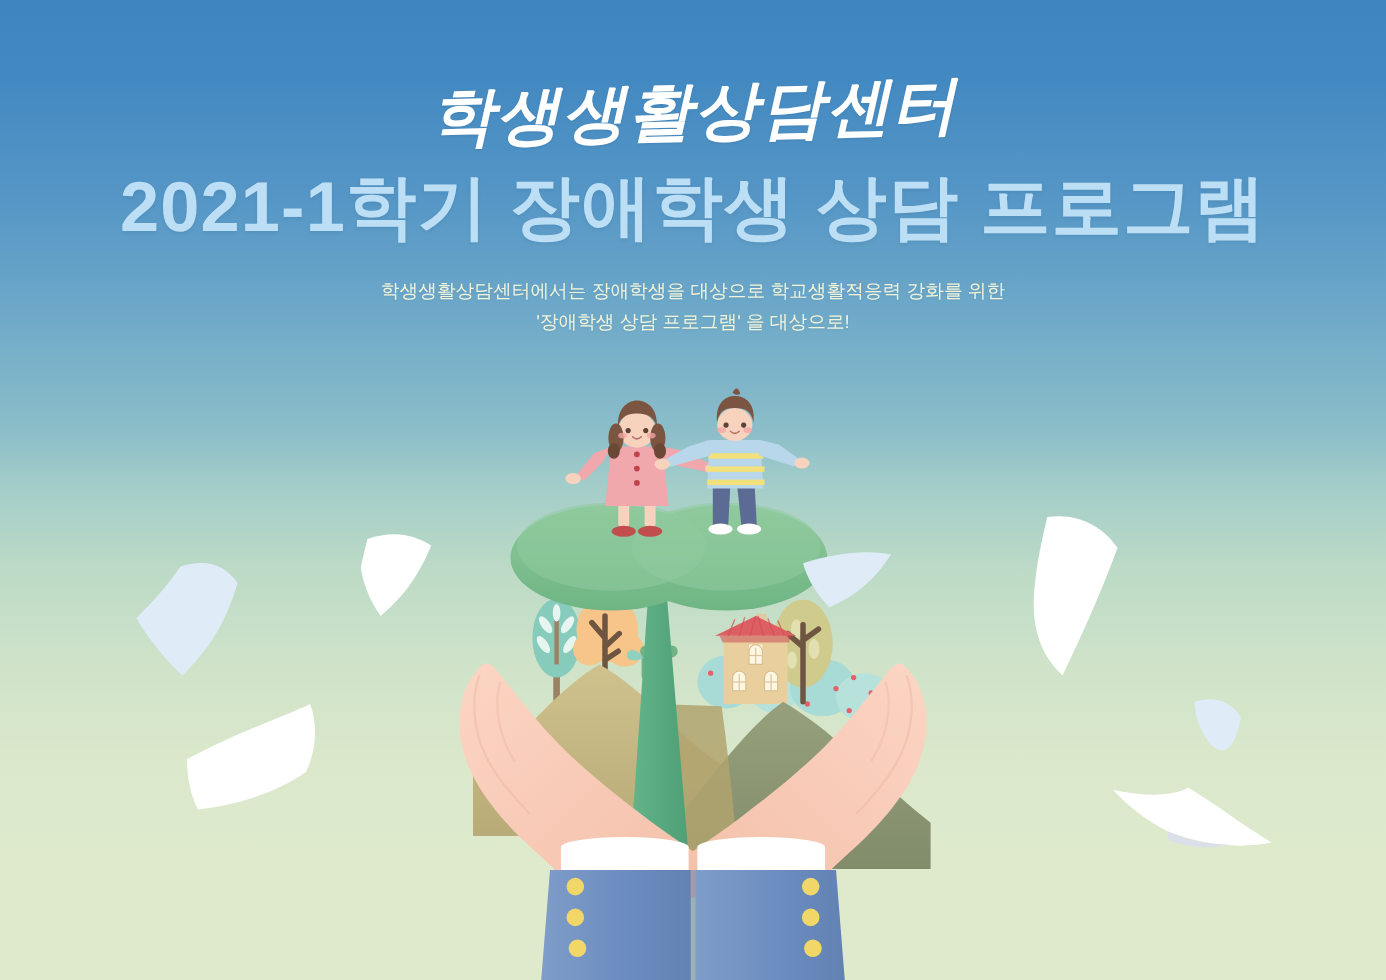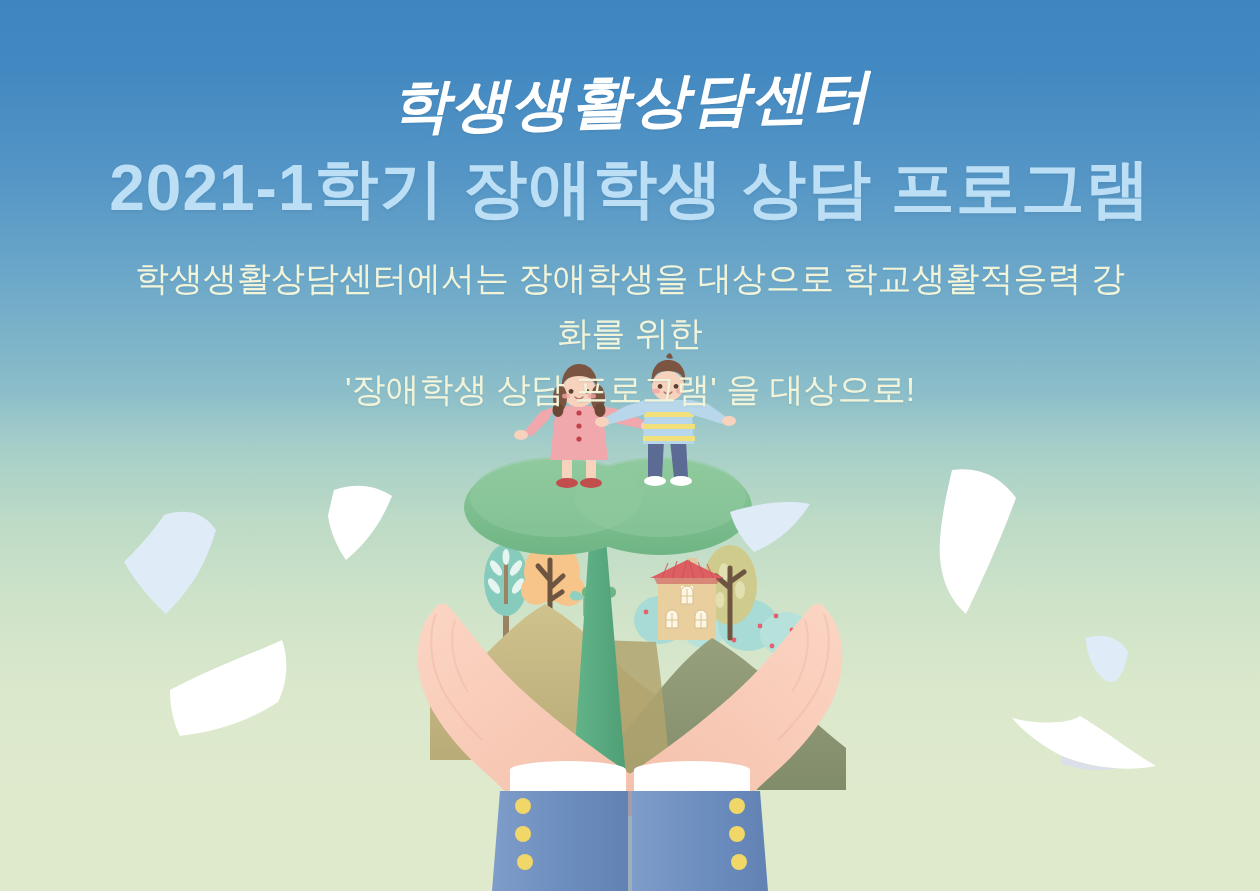--- a/index.html
+++ b/index.html
@@ -57,21 +57,21 @@
     letter-spacing: 1px;
     color: #bddff5;
     line-height: 1.15;
     text-shadow: 0 2px 3px rgba(40,90,130,0.13);
     text-align: center;
   }
   .desc {
     margin: 0 auto;
     padding-top: 26px;
     width: 1000px;
-    font-size: 34px;
+    font-size: 17px;
     line-height: 1.62;
     color: #f2f4da;
     font-weight: 400;
     text-shadow: 0 1px 2px rgba(60,110,130,0.12);
   }
   .desc .line2 { display: block; }
 
   
   #art {
     position: absolute;

